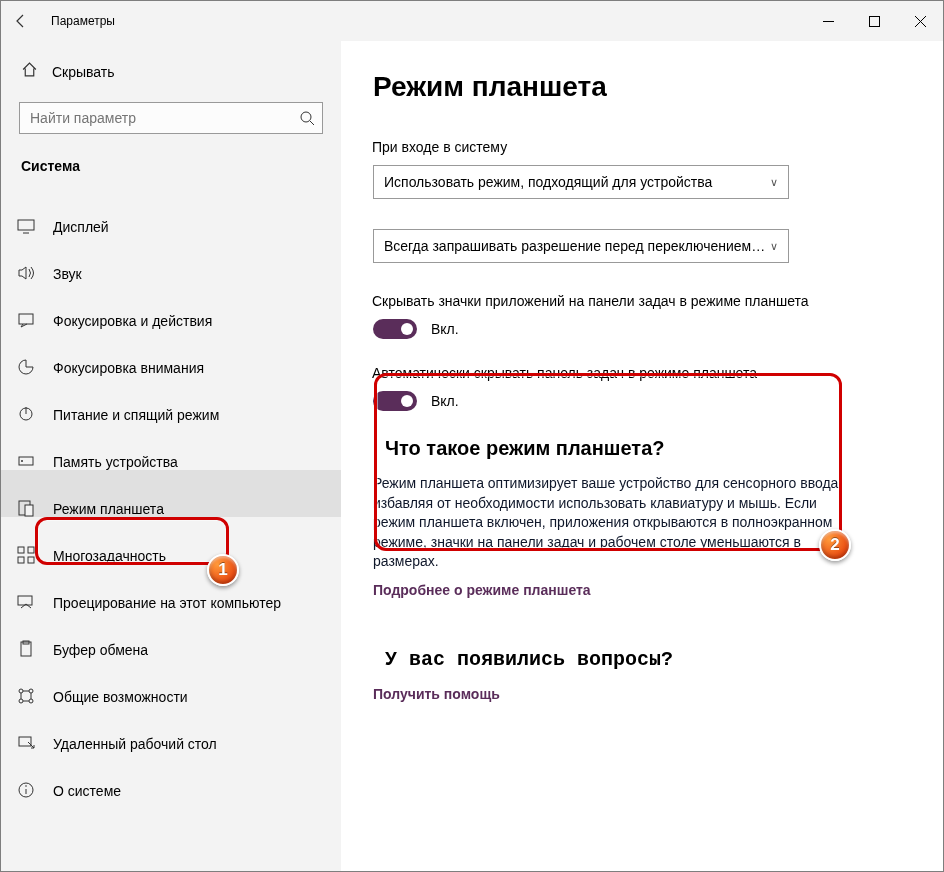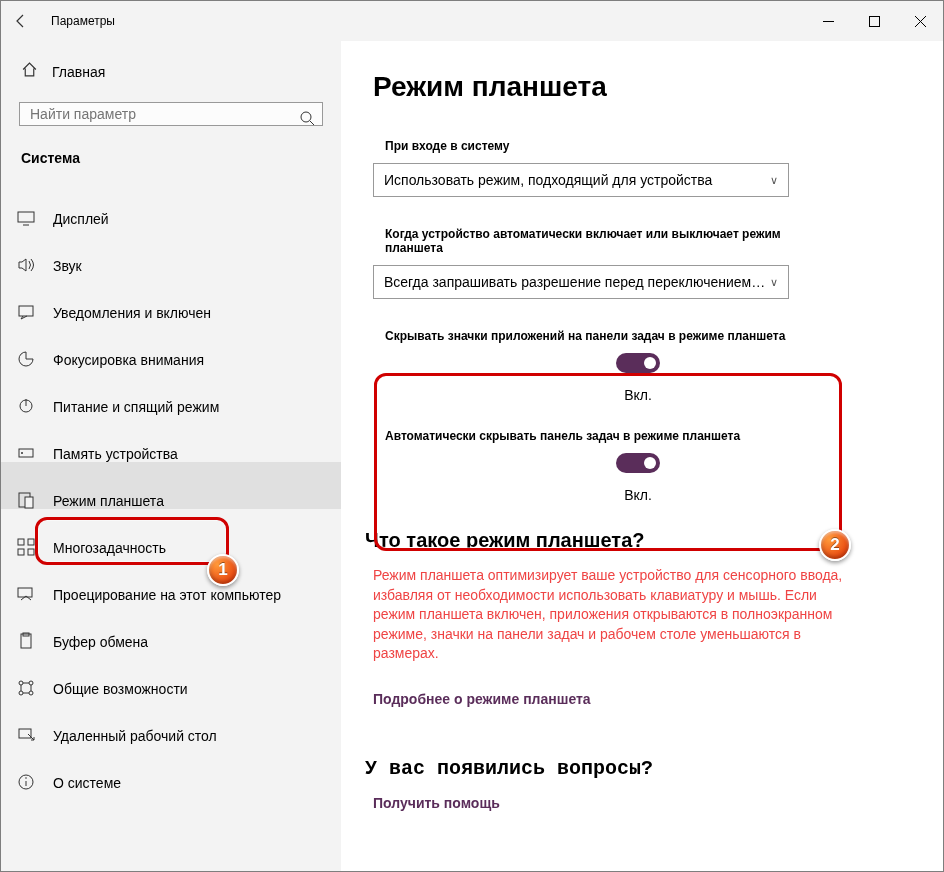--- a/index.html
+++ b/index.html
@@ -15,41 +15,41 @@
   
   
   .body { display: flex; height: calc(100% - 40px); }
   .sidebar { width: 340px; background: #f3f3f3; padding-top: 10px; overflow: hidden; position: relative; }
   .content { flex: 1; padding: 30px 40px 0 24px; overflow-y: auto; position: relative; }
   
   
   .home { display: flex; align-items: center; padding: 10px 20px; cursor: pointer; gap: 14px; }
   .home span.lbl { font-size: 14px; }
   .search { margin: 10px 18px 18px 18px; position: relative; }
-  .search input { width: 100%; height: 24px; border: 1px solid #999; background: #fcfcfc; padding: 0 34px 0 10px; font-size: 14px; outline: none; }
+  .search input { width: 100%; height: 32px; border: 1px solid #999; background: #fcfcfc; padding: 0 34px 0 10px; font-size: 14px; outline: none; }
   .search .sicon { position: absolute; right: 8px; top: 8px; color: #333; }
   .sidebar h3 { font-size: 14px; font-weight: 600; padding: 6px 20px 14px 20px; }
   .nav-item { display: flex; align-items: flex-end; padding: 0 16px; height: 47px; cursor: pointer; gap: 18px; font-size: 14px; position: relative; }
   .nav-item.active { background: #e0e0e0; }
   .nav-item .icn { width: 18px; height: 18px; display: flex; align-items: center; justify-content: center; color: #333; flex-shrink: 0; }
   .nav-item .icn svg { width: 18px; height: 18px; }
   
   
   .content h1 { font-size: 28px; font-weight: 600; margin-bottom: 36px; margin-left: 8px; }
-  .section-label { font-size: 12px; font-weight: 700; margin-bottom: 10px; color: #000; margin-left: 20px; }
+  .section-label { font-size: 14px; font-weight: 400; margin-bottom: 10px; color: #000; margin-left: 7px; }
   .dropdown { width: 416px; display: flex; align-items: center; justify-content: space-between; border: 1px solid #999; background: #fff; padding: 8px 10px; font-size: 14px; cursor: pointer; margin-bottom: 30px; margin-left: 8px; }
   .dropdown .chev { color: #555; font-size: 11px; }
   
-  .toggle-row { display: flex; align-items: center; gap: 14px; margin-bottom: 26px; margin-left: 8px; flex-direction: column; }
+  .toggle-row { display: flex; align-items: center; gap: 14px; margin-bottom: 26px; margin-left: 8px; }
   .toggle { width: 44px; height: 20px; border-radius: 10px; background: #5a2d5a; position: relative; cursor: pointer; }
   .toggle .knob { width: 12px; height: 12px; background: #fff; border-radius: 50%; position: absolute; top: 4px; right: 4px; }
   .toggle-label { font-size: 14px; }
   
-  .content h2 { font-size: 20px; font-weight: 600; margin-bottom: 14px; margin-top: 4px; margin-left: 0; }
-  .desc { font-size: 14px; color: #ef4444; line-height: 1.4; margin-bottom: 26px; max-width: 490px; margin-left: 8px; }
+  .content h2 { font-size: 20px; font-weight: 600; margin-bottom: 14px; margin-top: 4px; margin-left: 20px; }
+  .desc { font-size: 14px; color: #0f172a; line-height: 1.4; margin-bottom: 9px; max-width: 490px; margin-left: 8px; }
   .link { font-size: 14px; color: #5a2d5a; cursor: pointer; margin-bottom: 30px; display: inline-block; margin-left: 8px; font-weight: bold; }
   
   
   .hl { position: absolute; border: 3px solid #d00000; border-radius: 12px; pointer-events: none; box-shadow: 0 0 0 1px rgba(255,255,255,0.5) inset; }
   .hl1 { left: 34px; top: 516px; width: 194px; height: 48px; }
   .hl2 { left: 373px; top: 372px; width: 468px; height: 178px; }
   
   
   .badge { position: absolute; width: 32px; height: 32px; border-radius: 50%; background: radial-gradient(circle at 30% 30%, #ff9a3a, #e02800); border: 2px solid #fff; box-shadow: 0 2px 4px rgba(0,0,0,0.4), inset 0 -2px 4px rgba(0,0,0,0.3), inset 0 2px 3px rgba(255,255,255,0.5); display: flex; align-items: center; justify-content: center; color: #fff; font-weight: 700; font-size: 17px; z-index: 10; text-shadow: 0 -1px 0 rgba(0,0,0,0.4); }
   .badge1 { left: 206px; top: 553px; }
@@ -89,21 +89,21 @@
 
   <div class="body">
 
     <div class="sidebar">
       <div class="home">
         <span class="icn">
           <svg width="17" height="17" viewBox="0 0 16 16">
               <path d="M2 8 L8 2 L14 8 M4 7 V14 H12 V7" stroke="#333" stroke-width="1.1" fill="none"></path>
             </svg>
         </span>
-        <span class="lbl">Главная</span>
+        <span class="lbl">Скрывать</span>
       </div>
       <div class="search">
         <input type="text" placeholder="Найти параметр" style="">
         <span class="sicon">
           <svg width="16" height="16" viewBox="0 0 16 16">
               <circle cx="7" cy="7" r="5" stroke="#333" stroke-width="1" fill="none"></circle>
               <line x1="11" y1="11" x2="15" y2="15" stroke="#333" stroke-width="1"></line>
             </svg>
         </span>
       </div>
@@ -126,21 +126,21 @@
           </span>
         <span>Звук</span>
       </div>
       <div class="nav-item">
         <span class="icn">
             <svg viewBox="0 0 18 18">
               <rect x="2" y="3" width="14" height="10" stroke="#333" fill="none"></rect>
               <path d="M6 13 L4 16 L10 13" stroke="#333" fill="none"></path>
             </svg>
           </span>
-        <span>Уведомления и включен</span>
+        <span>Фокусировка и действия</span>
       </div>
       <div class="nav-item">
         <span class="icn">
             <svg viewBox="0 0 18 18">
               <path d="M9 2 A7 7 0 1 0 16 9 L9 9 Z" stroke="#333" fill="none"></path>
             </svg>
           </span>
         <span>Фокусировка внимания</span>
       </div>
       <div class="nav-item">
@@ -234,21 +234,20 @@
 
     <div class="content">
       <h1>Режим планшета</h1>
 
       <div class="section-label">При входе в систему</div>
       <div class="dropdown">
         <span>Использовать режим, подходящий для устройства</span>
         <span class="chev">∨</span>
       </div>
 
-      <div class="section-label" style="max-width:440px;">Когда устройство автоматически включает или выключает режим планшета</div>
       <div class="dropdown">
         <span>Всегда запрашивать разрешение перед переключением…</span>
         <span class="chev">∨</span>
       </div>
 
       <div class="section-label" style="max-width:440px;">Скрывать значки приложений на панели задач в режиме планшета</div>
       <div class="toggle-row">
         <div class="toggle">
             <div class="knob"></div>
           </div>

